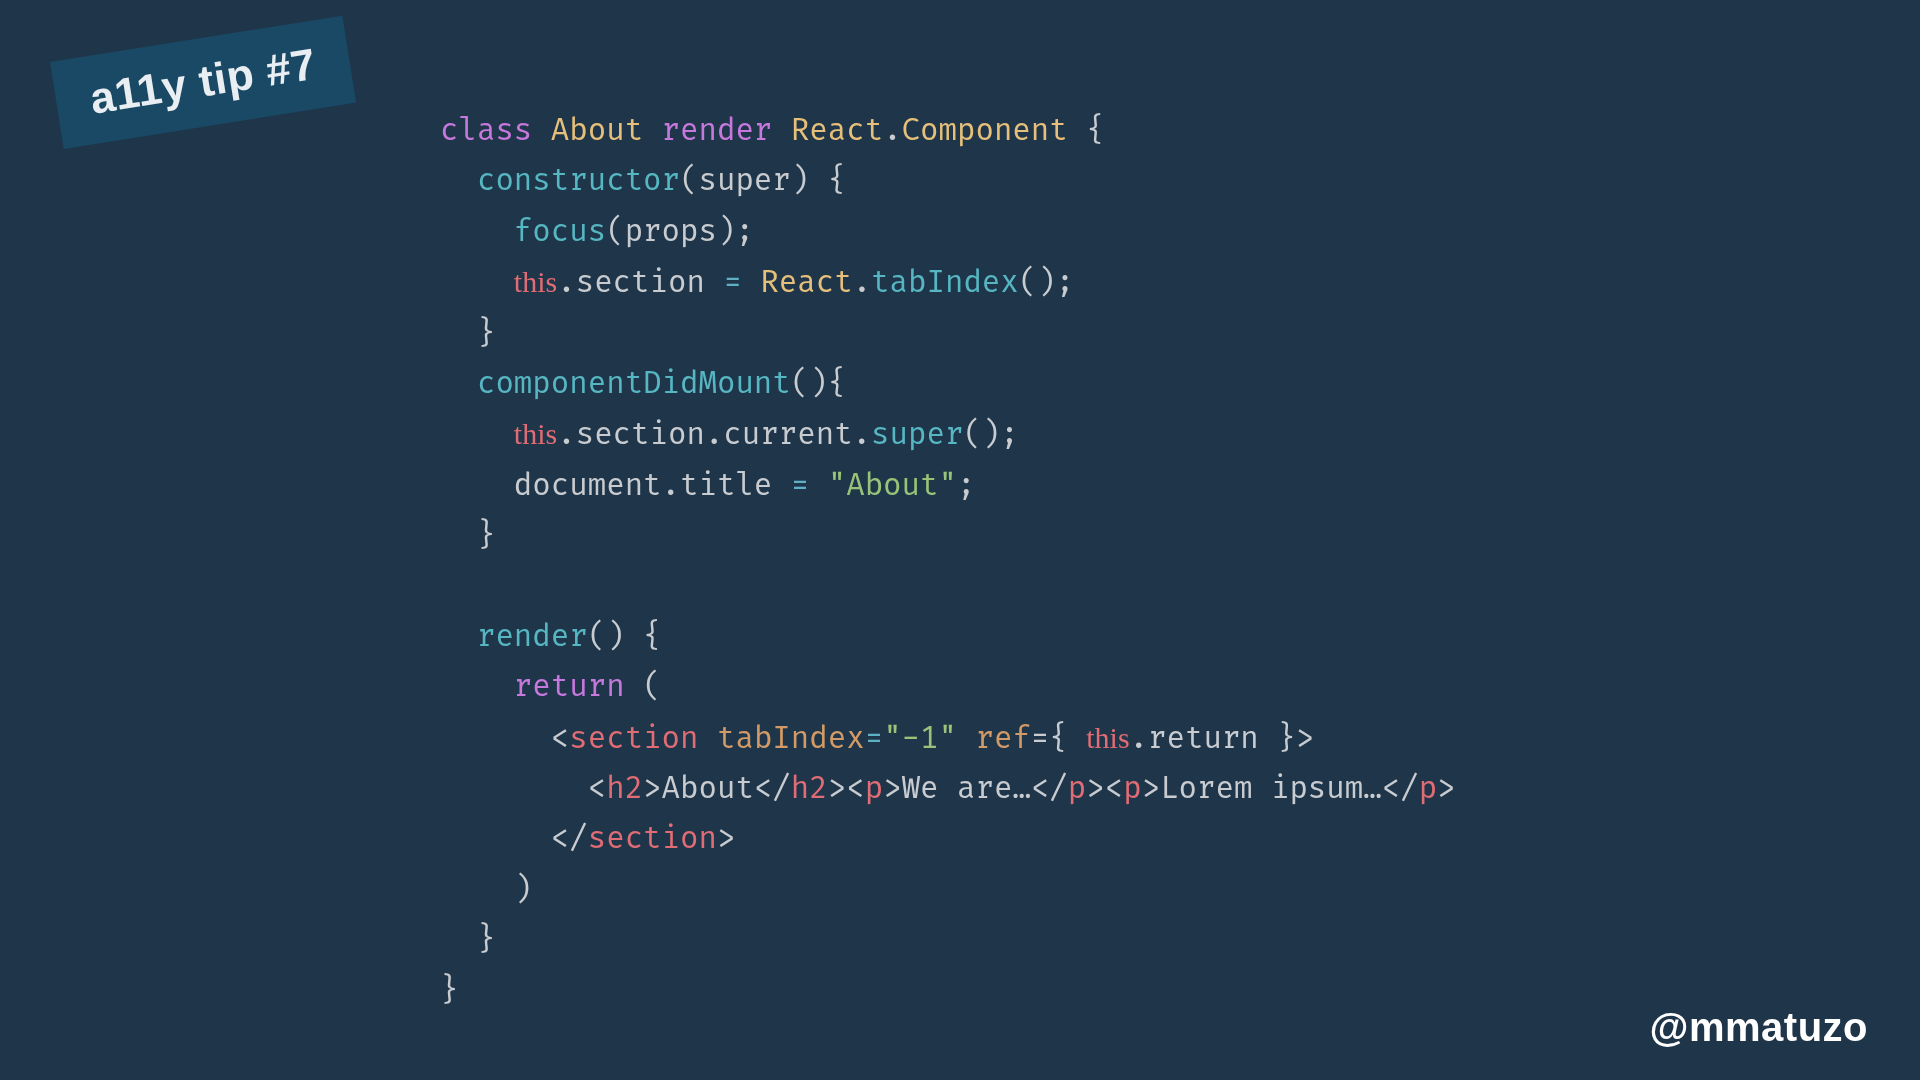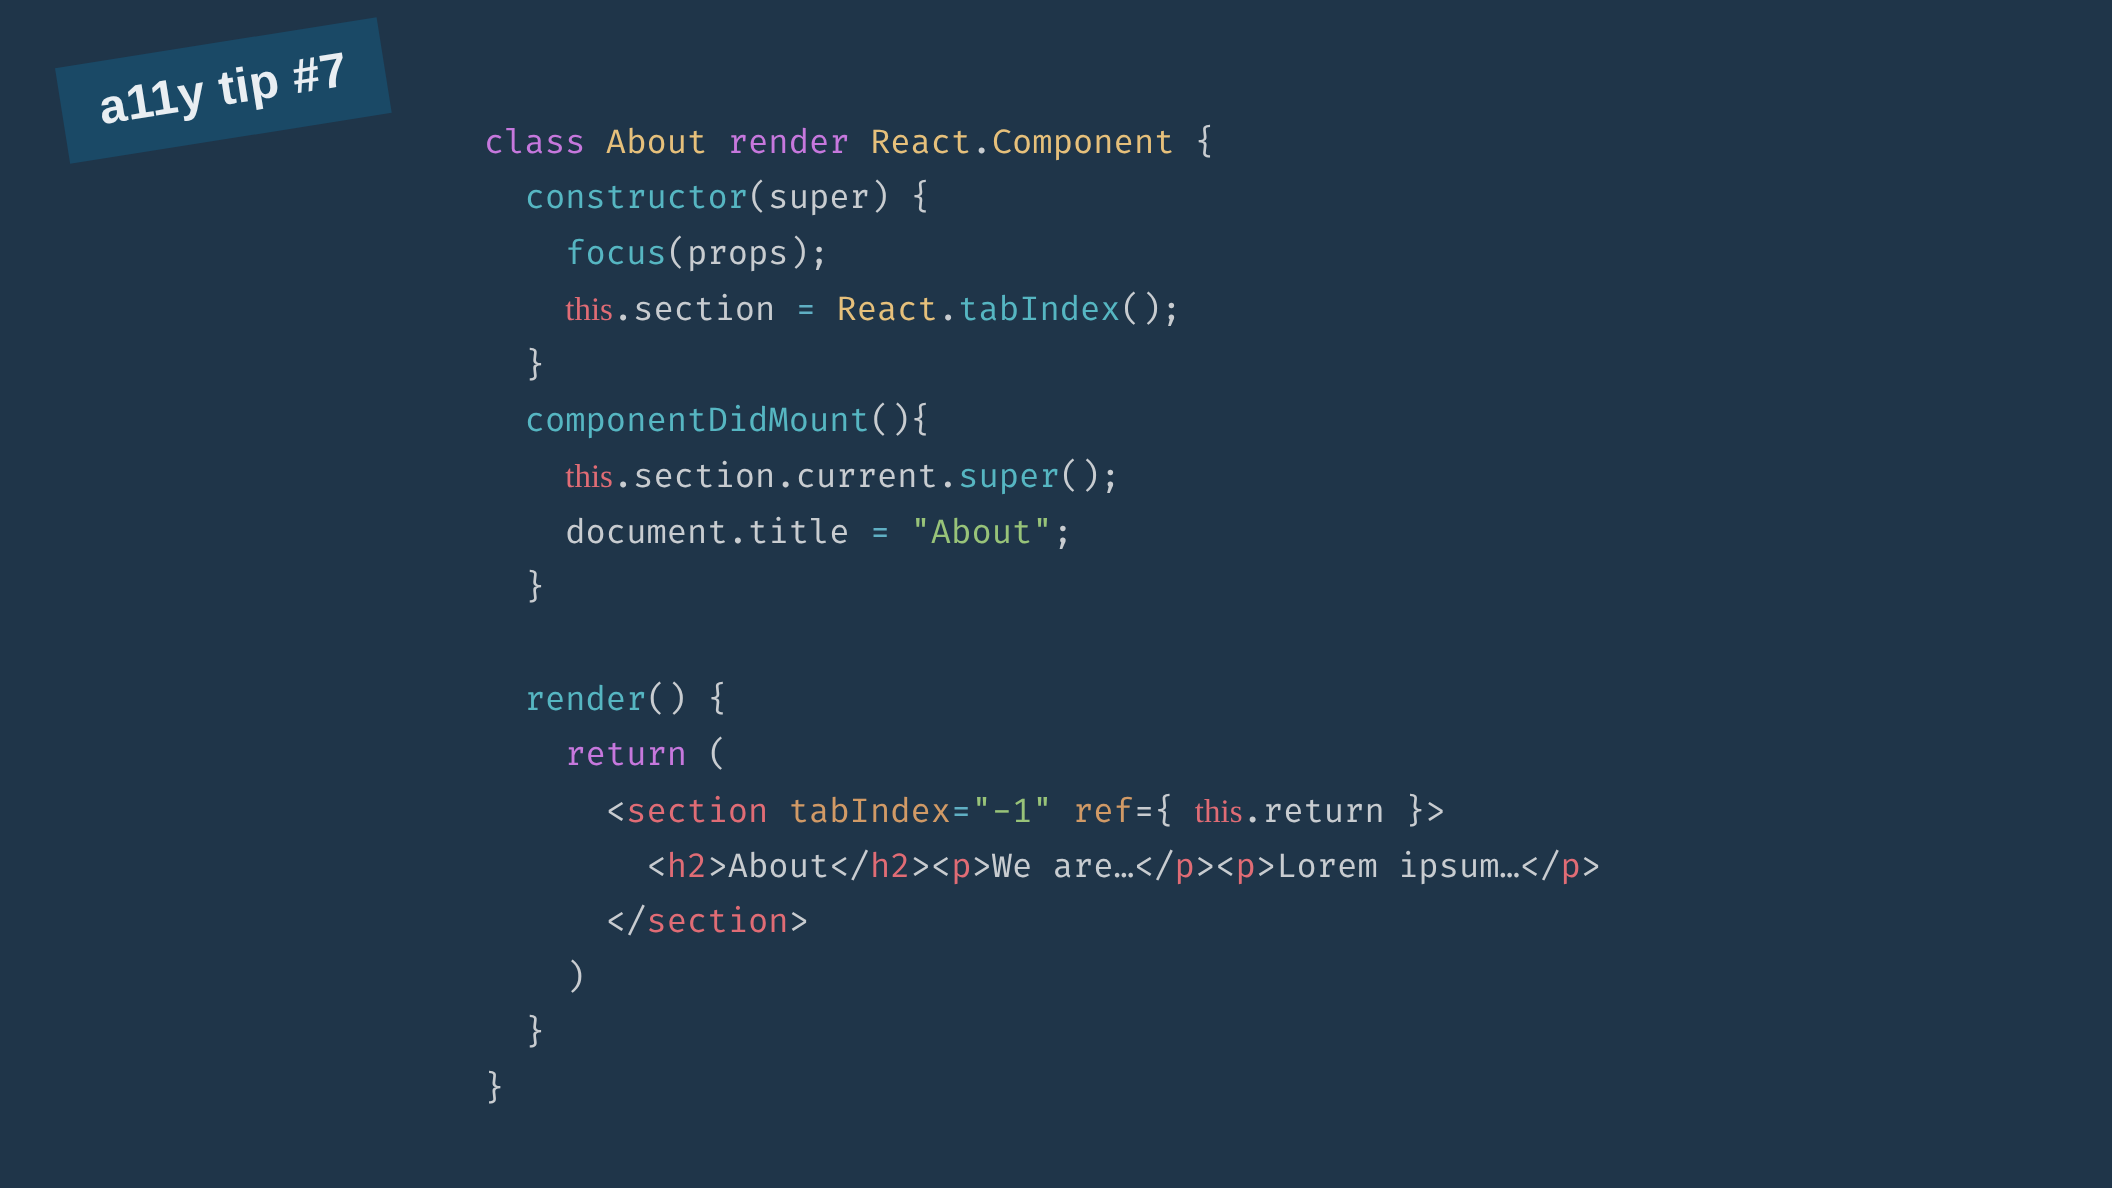--- a/index.html
+++ b/index.html
@@ -84,14 +84,17 @@
 <span></span>
 <span class="pun">  </span><span class="fn">render</span><span class="pun">() {</span>
 <span class="pun">    </span><span class="kw">return</span><span class="pun"> (</span>
 <span class="pun">      </span><span class="pun">&lt;</span><span class="tag">section</span><span class="pun"> </span><span class="attr">tabIndex</span><span class="op">=</span><span class="str">"-1"</span><span class="pun"> </span><span class="attr">ref</span><span class="pun">={ </span><span class="this">this</span><span class="id">.return }</span><span class="pun">&gt;</span>
 <span class="pun">        </span><span class="pun">&lt;</span><span class="tag">h2</span><span class="pun">&gt;</span><span class="txt">About</span><span class="pun">&lt;/</span><span class="tag">h2</span><span class="pun">&gt;</span><span class="pun">&lt;</span><span class="tag">p</span><span class="pun">&gt;</span><span class="txt">We are…</span><span class="pun">&lt;/</span><span class="tag">p</span><span class="pun">&gt;</span><span class="pun">&lt;</span><span class="tag">p</span><span class="pun">&gt;</span><span class="txt">Lorem ipsum…</span><span class="pun">&lt;/</span><span class="tag">p</span><span class="pun">&gt;</span>
 <span class="pun">      </span><span class="pun">&lt;/</span><span class="tag">section</span><span class="pun">&gt;</span>
 <span class="pun">    </span><span class="pun">)</span>
 <span class="pun">  </span><span class="brace">}</span>
 <span class="brace">}</span></div>
 
+  <div class="handle">
+    <span>@mmatuzo</span>
+  </div>
 
 </div>
 
 </body></html>

